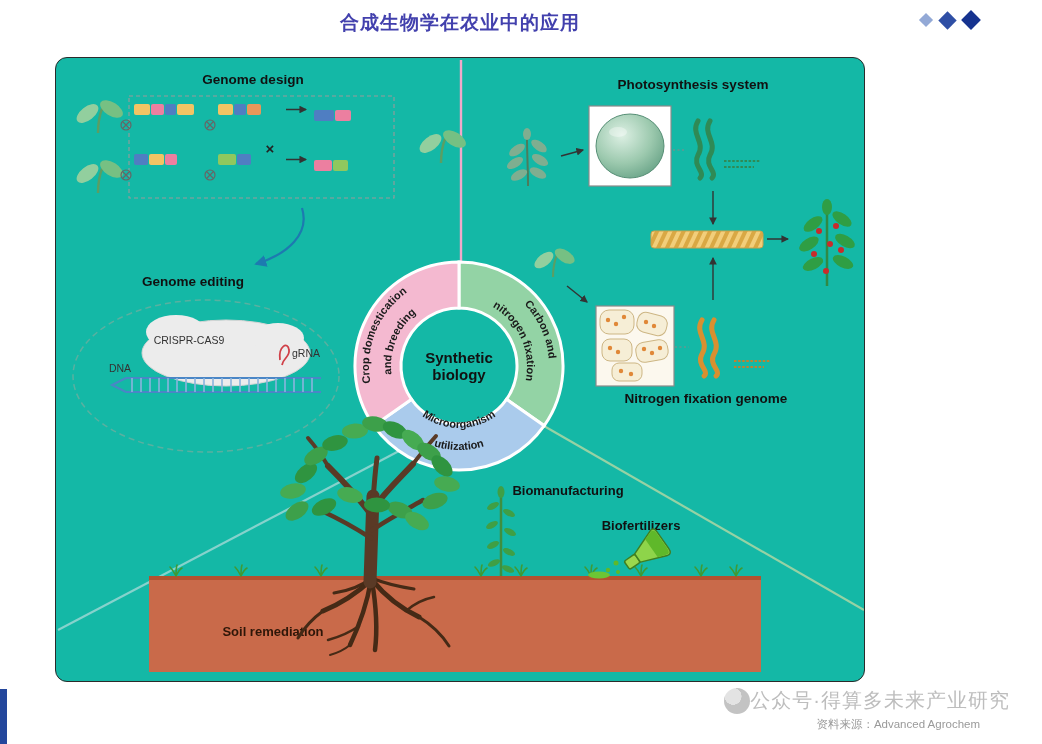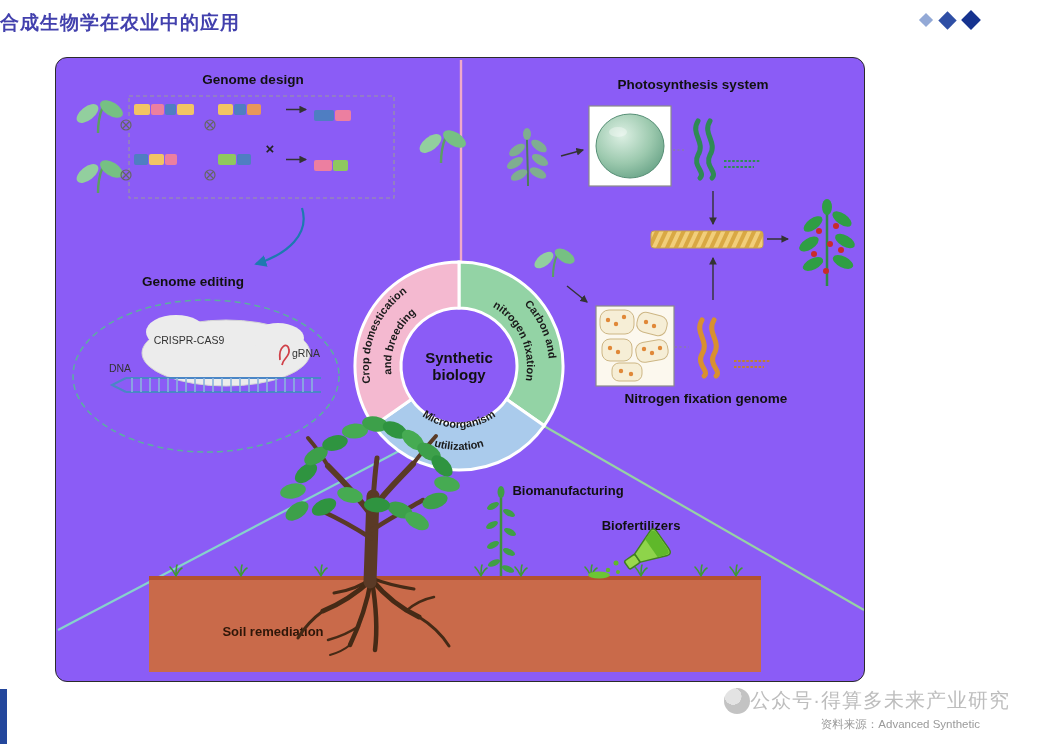--- a/index.html
+++ b/index.html
@@ -1,24 +1,24 @@
 <!DOCTYPE html>
 <html><head>
 <meta charset="utf-8">
 <style>
   *{box-sizing:border-box;margin:0;padding:0}
   html,body{width:1042px;height:744px}
   body{position:relative;background:#fff;font-family:"Liberation Sans",sans-serif;overflow:hidden}
-  .title{position:absolute;top:10px;left:0;width:920px;font-size:19px;font-weight:bold;color:#4240ad;letter-spacing:1px}
+  .title{position:absolute;top:10px;left:0;width:920px;text-align:center;font-size:19px;font-weight:bold;color:#4240ad;letter-spacing:1px}
   .diamonds{position:absolute;top:13px;right:64px;display:flex;align-items:center;gap:10px}
   .diamond{display:inline-block;transform:rotate(45deg)}
   .d1{width:10px;height:10px;background:#93a9d6}
   .d2{width:13px;height:13px;background:#2f4fa5}
   .d3{width:14px;height:14px;background:#16338f}
-  .board{position:absolute;left:55px;top:57px;width:810px;height:625px;border:1.6px solid #2b2b2b;border-radius:12px;background:#8b5cf6;overflow:hidden}
+  .board{position:absolute;left:55px;top:57px;width:810px;height:625px;border:1.6px solid #2b2b2b;border-radius:12px;background:#14b8a6;overflow:hidden}
   .board svg{display:block;font-family:"Liberation Sans",sans-serif}
   .edge-bar{position:absolute;left:0;top:689px;width:7px;height:55px;background:#24479c}
   .watermark{position:absolute;top:687px;right:32px;display:flex;align-items:center;gap:0;color:#bdbdbd;font-size:20px;letter-spacing:1px}
   .wm-logo{width:26px;height:26px;border-radius:50%;background:radial-gradient(circle at 35% 32%,#e3e3e3 0 34%,#c3c3c3 35% 100%);flex:0 0 auto}
   .source{position:absolute;top:717px;right:62px;color:#9a9a9a;font-size:11.5px}
   .seg-label{font-size:11px;font-weight:bold;fill:#1a1a1a}
   .sec-label{font-size:13.5px;font-weight:bold;fill:#111;text-anchor:middle}
   .tiny-label{font-size:10.5px;fill:#333;text-anchor:middle}
 </style>
 </head>
@@ -320,13 +320,13 @@
   </g>
 </svg>
 </div>
 
 <div class="edge-bar"></div>
 
 <div class="watermark">
   <span class="wm-logo"></span>
   <span>公众号·得算多未来产业研究</span>
 </div>
-<div class="source">资料来源：Advanced Synthetic</div>
+<div class="source">资料来源：Advanced Agrochem</div>
 
 </body></html>

